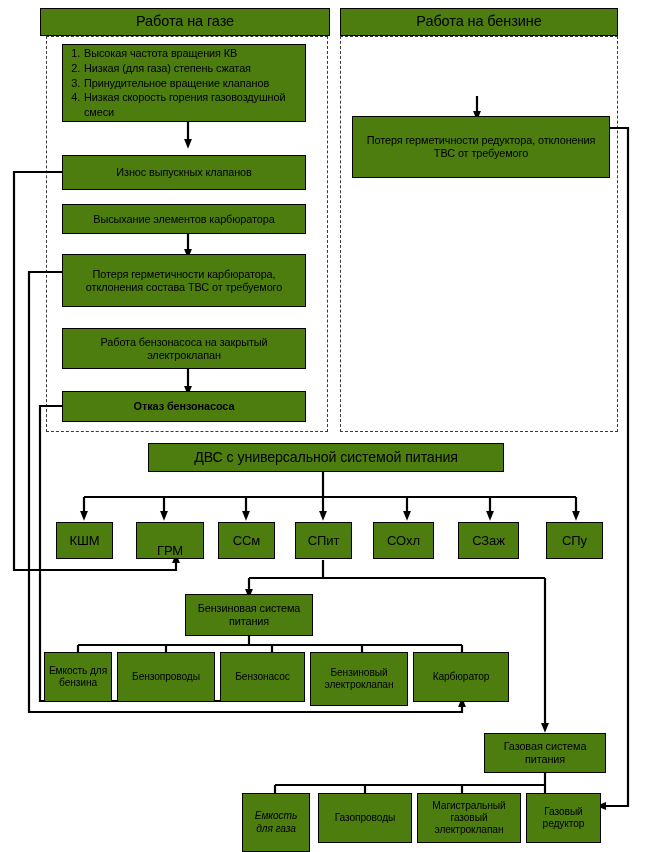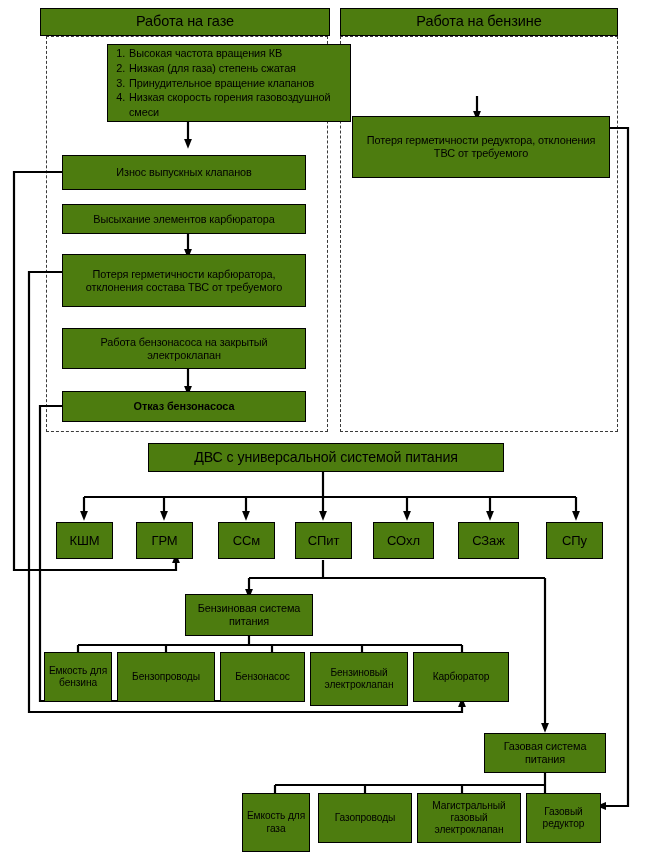--- a/index.html
+++ b/index.html
@@ -88,21 +88,21 @@
       <path d="M365,785 L365,793"></path>
       <path d="M462,785 L462,793"></path>
       <path d="M545,785 L545,793"></path>
     </g>
   </svg>
 
   <div class="box panel-title" style="left:40px;top:8px;width:290px;height:28px;">
     <span>Работа на газе</span>
   </div>
 
-  <div class="box listbox" style="left:62px;top:44px;width:244px;height:78px;margin-left:45px;">
+  <div class="box listbox" style="left:62px;top:44px;width:244px;height:78px;">
     <ol>
       <li>Высокая частота вращения КВ</li>
       <li>Низкая (для газа) степень сжатая</li>
       <li>Принудительное вращение клапанов</li>
       <li>Низкая скорость горения газовоздушной смеси</li>
     </ol>
   </div>
 
   <div class="box t11" style="left:62px;top:155px;width:244px;height:35px;">
     <span>Износ выпускных клапанов</span>
@@ -133,21 +133,21 @@
     <span>Потеря герметичности редуктора, отклонения ТВС от требуемого</span>
   </div>
 
   <div class="box t15" style="left:148px;top:443px;width:356px;height:29px;">
     <span>ДВС с универсальной системой питания</span>
   </div>
 
   <div class="box sys" style="left:56px;top:522px;width:57px;height:37px;">
     <span>КШМ</span>
   </div>
-  <div class="box sys" style="left:136px;top:522px;width:57px;height:37px;">
+  <div class="box sys" style="left:136px;top:522px;width:68px;height:37px;align-items:flex-end;">
     <span>ГРМ</span>
   </div>
   <div class="box sys" style="left:218px;top:522px;width:57px;height:37px;">
     <span>ССм</span>
   </div>
   <div class="box sys" style="left:295px;top:522px;width:57px;height:37px;">
     <span>СПит</span>
   </div>
   <div class="box sys" style="left:373px;top:522px;width:61px;height:37px;">
     <span>СОхл</span>
@@ -176,21 +176,21 @@
     <span>Бензиновый электроклапан</span>
   </div>
   <div class="box t10" style="left:413px;top:652px;width:96px;height:50px;">
     <span>Карбюратор</span>
   </div>
 
   <div class="box t11" style="left:484px;top:733px;width:122px;height:40px;">
     <span>Газовая система питания</span>
   </div>
 
-  <div class="box t10" style="left:242px;top:793px;width:68px;height:59px;">
+  <div class="box t10" style="left:242px;top:793px;width:68px;height:59px;font-style:italic;">
     <span>Емкость для газа</span>
   </div>
   <div class="box t10" style="left:318px;top:793px;width:94px;height:50px;">
     <span>Газопроводы</span>
   </div>
   <div class="box t10" style="left:417px;top:793px;width:104px;height:50px;">
     <span>Магистральный газовый электроклапан</span>
   </div>
   <div class="box t10" style="left:526px;top:793px;width:75px;height:50px;">
     <span>Газовый редуктор</span>

